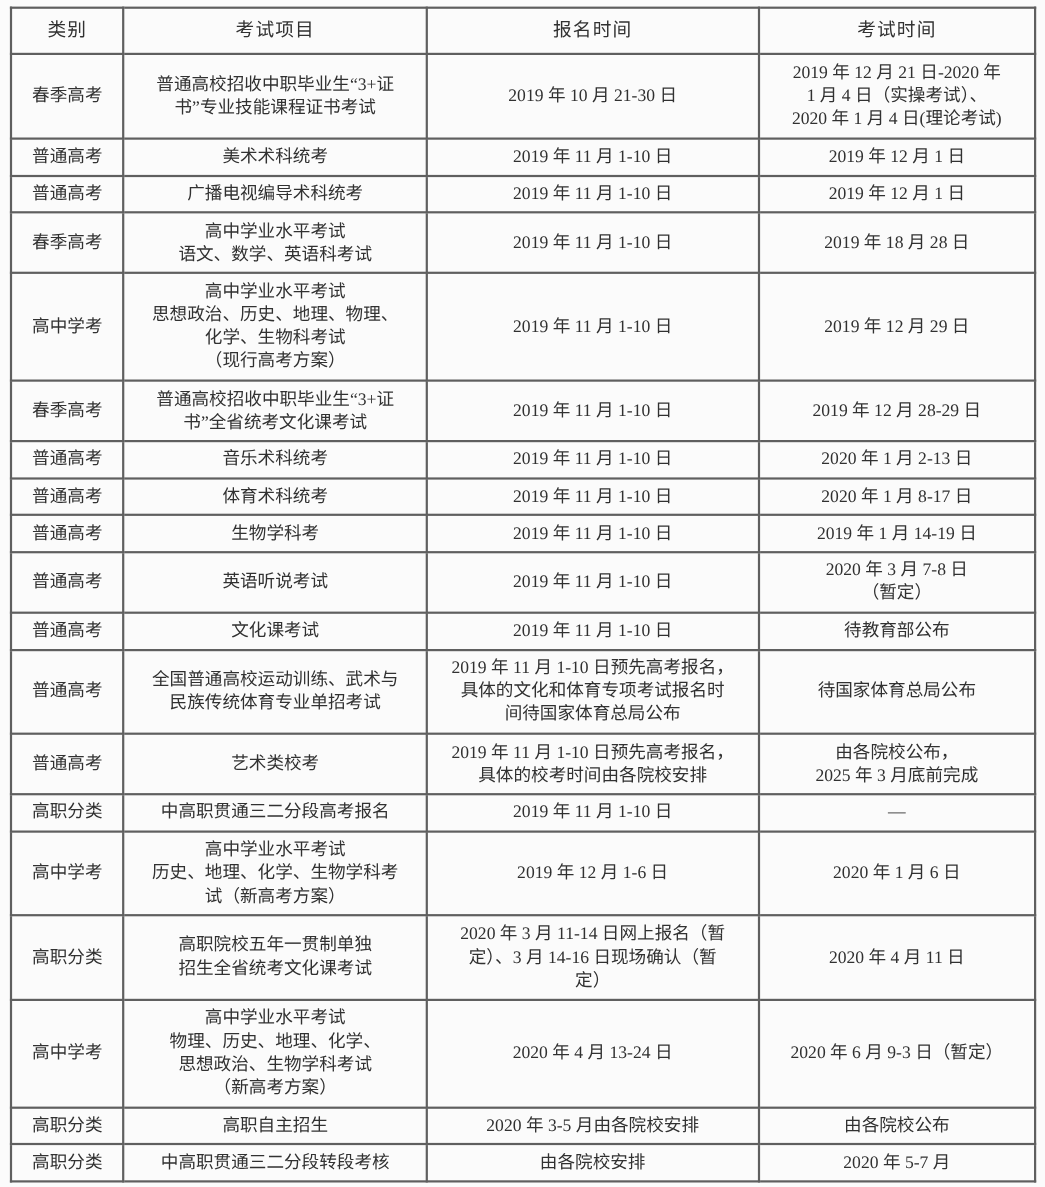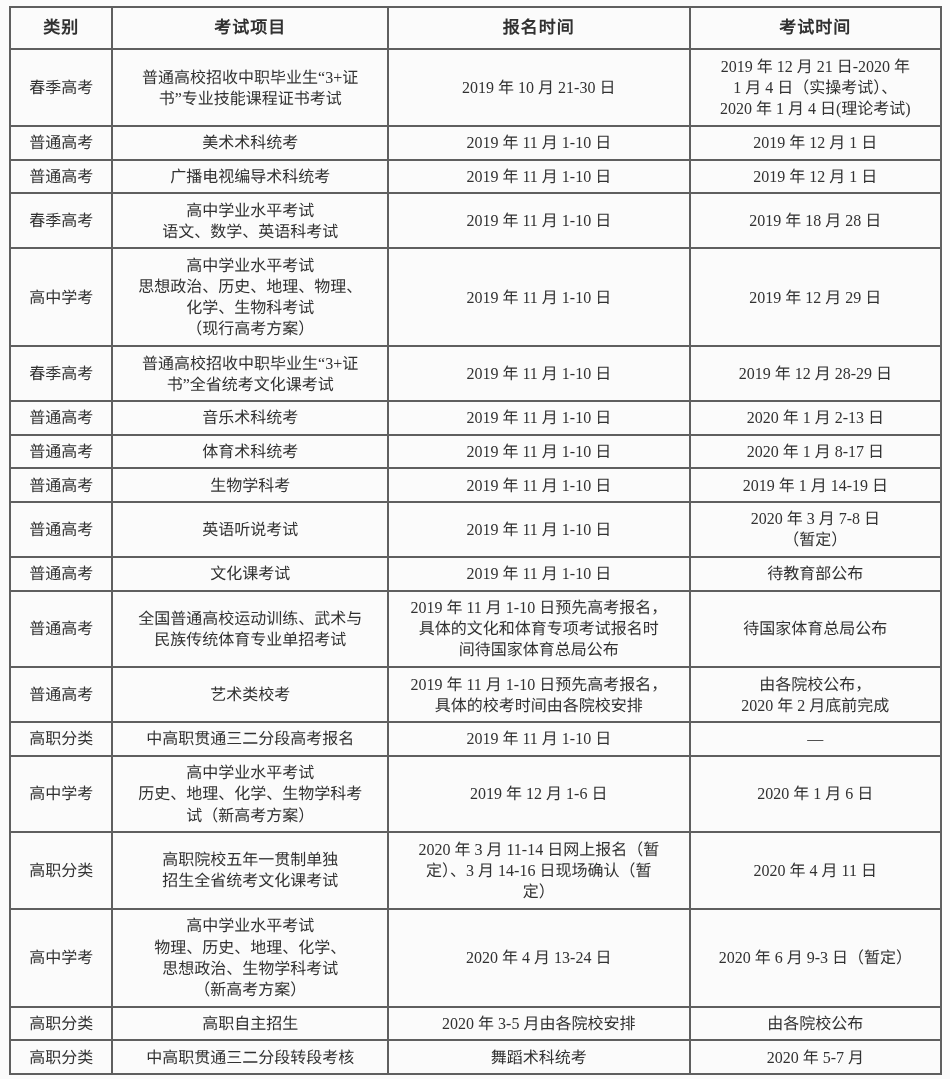--- a/index.html
+++ b/index.html
@@ -26,21 +26,21 @@
     text-align: center;
     vertical-align: middle;
     white-space: pre-line;
     padding: 5px 4px;
     font-size: 16px;
     line-height: 1.32;
     font-weight: 500;
   }
   .schedule thead th {
     font-size: 17px;
-    font-weight: 700;
+    font-weight: 400;
     padding: 9px 4px;
     letter-spacing: 1px;
   }
   col.c-category     { width: 11%; }
   col.c-project      { width: 29.6%; }
   col.c-registration { width: 32.4%; }
   col.c-exam         { width: 27%; }
 </style>
 </head>
 <body>
@@ -144,21 +144,21 @@
 具体的文化和体育专项考试报名时
 间待国家体育总局公布</td>
         <td>待国家体育总局公布</td>
       </tr>
       <tr>
         <td>普通高考</td>
         <td>艺术类校考</td>
         <td>2019 年 11 月 1-10 日预先高考报名，
 具体的校考时间由各院校安排</td>
         <td>由各院校公布，
-2020 年 2 月底前完成</td>
+2025 年 3 月底前完成</td>
       </tr>
       <tr>
         <td>高职分类</td>
         <td>中高职贯通三二分段高考报名</td>
         <td>2019 年 11 月 1-10 日</td>
         <td>—</td>
       </tr>
       <tr>
         <td>高中学考</td>
         <td>高中学业水平考试
@@ -187,17 +187,17 @@
       </tr>
       <tr>
         <td>高职分类</td>
         <td>高职自主招生</td>
         <td>2020 年 3-5 月由各院校安排</td>
         <td>由各院校公布</td>
       </tr>
       <tr>
         <td>高职分类</td>
         <td>中高职贯通三二分段转段考核</td>
-        <td>舞蹈术科统考</td>
+        <td>由各院校安排</td>
         <td>2020 年 5-7 月</td>
       </tr>
     </tbody>
 </table>
 
 </body></html>

